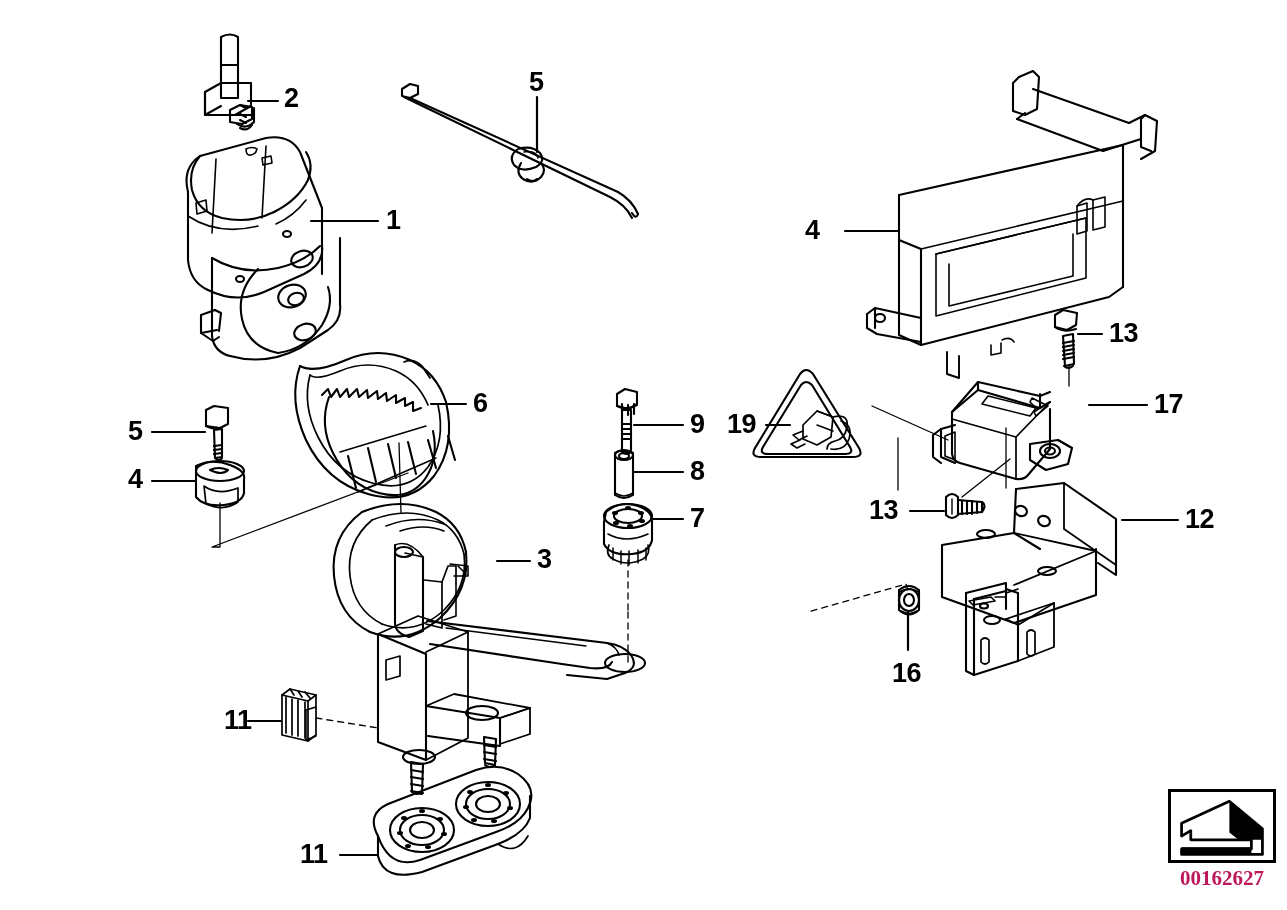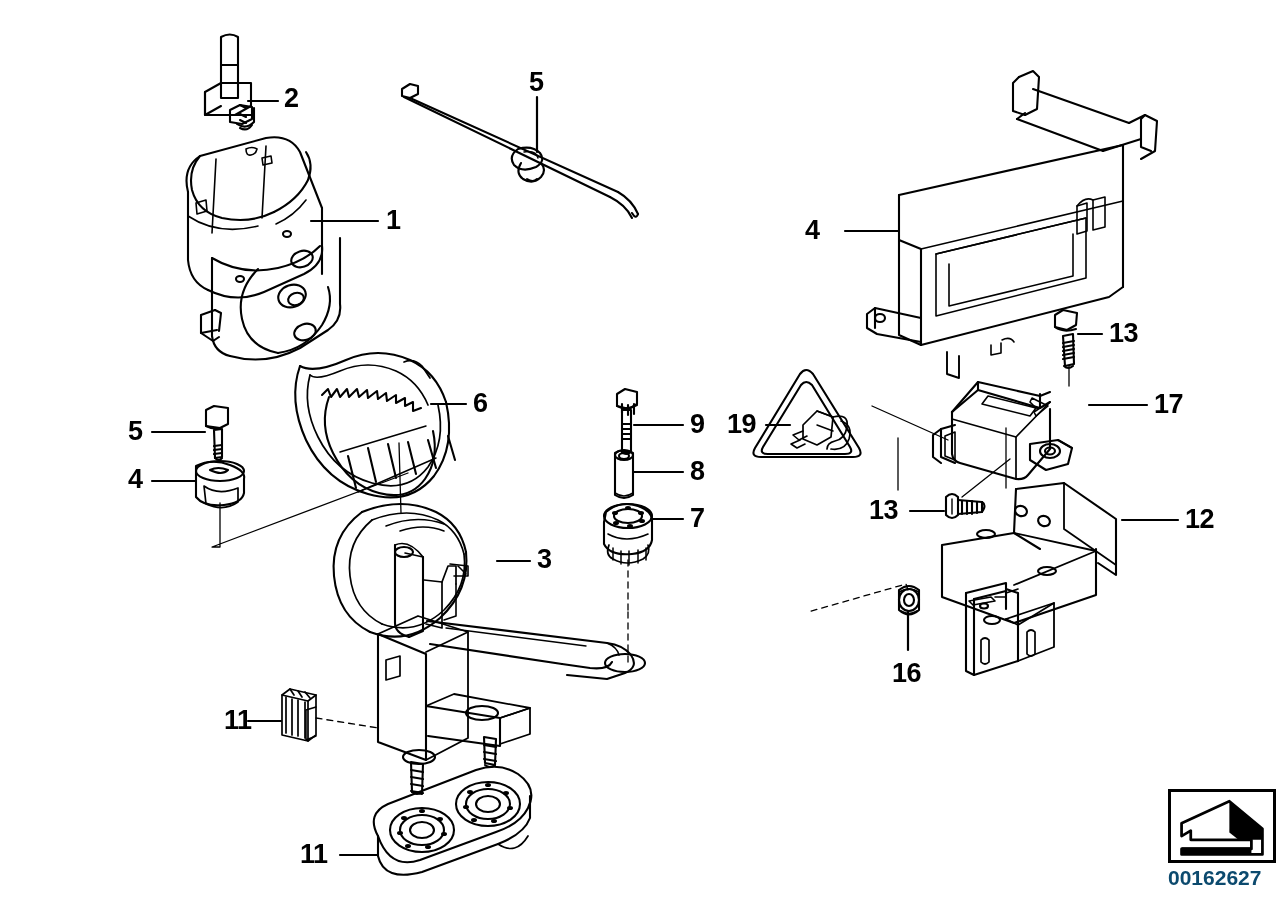--- a/index.html
+++ b/index.html
@@ -4,23 +4,23 @@
 <title>Parts Diagram</title>
 <style>
   html,body{margin:0;padding:0;background:#fff;}
   body{font-family:"Liberation Sans",sans-serif;}
   #stage{position:relative;width:1287px;height:910px;background:#ffffff;overflow:hidden;}
   #art{position:absolute;left:0;top:0;width:1287px;height:910px;}
   .lbl{position:absolute;font-family:"Liberation Sans",sans-serif;font-weight:bold;
        font-size:27px;color:#000;line-height:1;letter-spacing:-0.5px;user-select:none;}
   #idbox{position:absolute;left:1168px;top:789px;width:108px;height:74px;
          border:3px solid #000;box-sizing:border-box;background:#fff;}
-  #idnum{position:absolute;left:1168px;top:866px;width:108px;text-align:left;
-         font-family:Liberation Sans, sans-serif;font-weight:bold;font-size:21px;
-         letter-spacing:0px;color:#0c4a6e;}
+  #idnum{position:absolute;left:1168px;top:866px;width:108px;text-align:center;
+         font-family:Liberation Serif, serif;font-weight:bold;font-size:21px;
+         letter-spacing:0px;color:#be185d;}
 </style>
 </head>
 <body>
 
 <div id="stage">
 
   <svg id="art" viewBox="0 0 1287 910" xmlns="http://www.w3.org/2000/svg">
     <g fill="none" stroke="#000" stroke-width="2.1" stroke-linejoin="round" stroke-linecap="round">
 
       <g>

